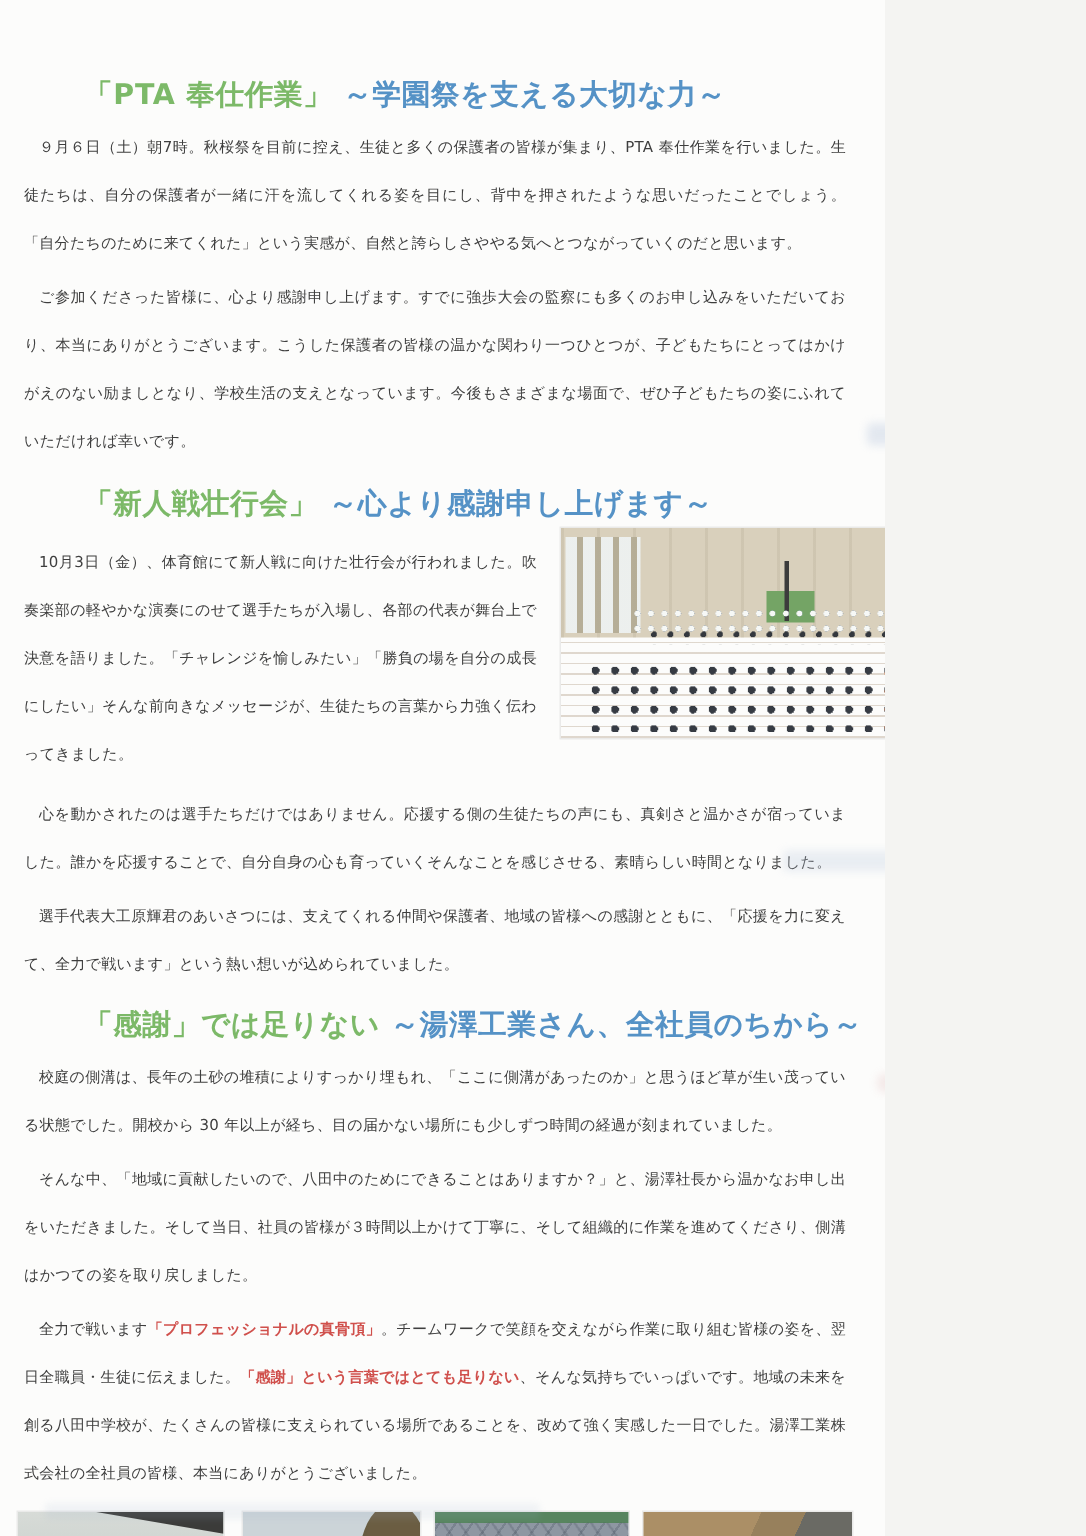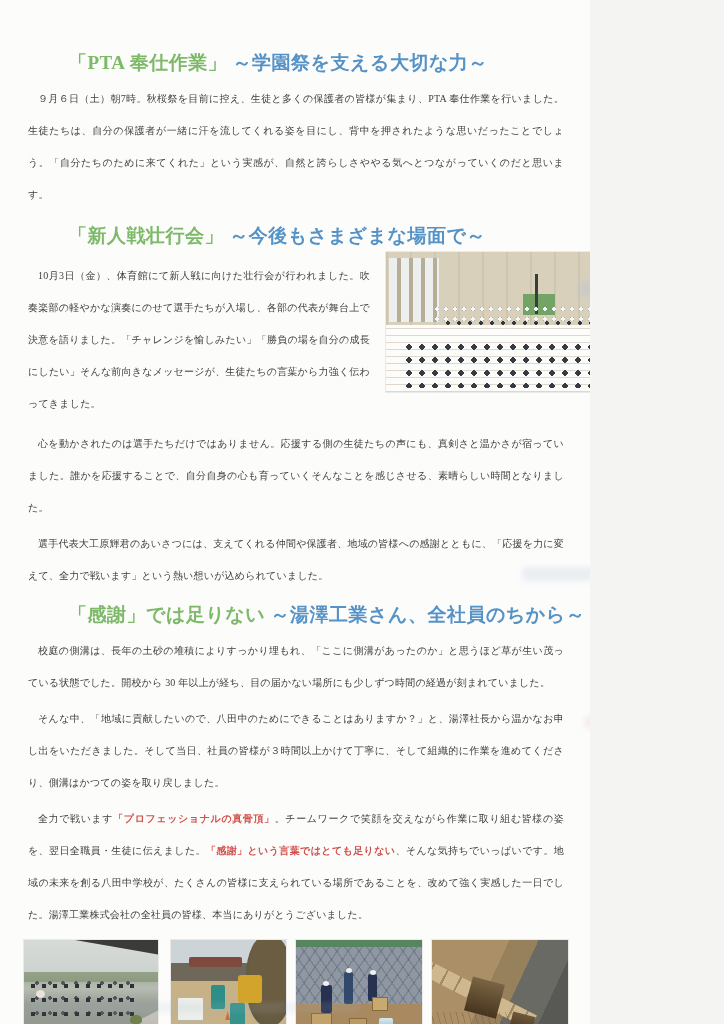--- a/index.html
+++ b/index.html
@@ -4,23 +4,22 @@
 <style>
   html,body{margin:0;padding:0;}
   body{
     width:724px;height:1024px;overflow:hidden;
     background:#f4f4f2;
     font-family:"DejaVu Sans","Liberation Sans",sans-serif;
   }
   .page{
     position:relative;width:590px;height:1024px;overflow:hidden;
     background:#fcfcfb;
-    padding:50px 22px 0 24px;box-sizing:border-box;
+    padding:50px 22px 0 12px;box-sizing:border-box;
     color:#3e3e3e;
-    font-family:Liberation Serif, serif;
   }
   
   .ttl{
     margin:0 0 7px 44px;
     font-size:19px;font-weight:bold;letter-spacing:.5px;
     line-height:26px;white-space:nowrap;
   }
   .tg{color:#7cb968;}
   .tb{color:#5592c6;}
   .sec2 .ttl{margin-top:12px;}
@@ -134,26 +133,27 @@
 <body>
 
 <div class="page">
 
   <section class="sec1">
     <h2 class="ttl">
       <span class="tg">「PTA 奉仕作業」</span>
       <span class="tb">～学園祭を支える大切な力～</span>
     </h2>
     <p class="body-p">９月６日（土）朝7時。秋桜祭を目前に控え、生徒と多くの保護者の皆様が集まり、PTA 奉仕作業を行いました。生徒たちは、自分の保護者が一緒に汗を流してくれる姿を目にし、背中を押されたような思いだったことでしょう。「自分たちのために来てくれた」という実感が、自然と誇らしさややる気へとつながっていくのだと思います。</p>
+    <p class="body-p">ご参加くださった皆様に、心より感謝申し上げます。すでに強歩大会の監察にも多くのお申し込みをいただいており、本当にありがとうございます。こうした保護者の皆様の温かな関わり一つひとつが、子どもたちにとってはかけがえのない励ましとなり、学校生活の支えとなっています。今後もさまざまな場面で、ぜひ子どもたちの姿にふれていただければ幸いです。</p>
   </section>
 
   <section class="sec2">
     <h2 class="ttl">
       <span class="tg">「新人戦壮行会」</span>
-      <span class="tb">～今後もさまざまな場面で～</span>
+      <span class="tb">～心より感謝申し上げます～</span>
     </h2>
     <div class="two-col">
       <p class="body-p lead">10月3日（金）、体育館にて新人戦に向けた壮行会が行われました。吹奏楽部の軽やかな演奏にのせて選手たちが入場し、各部の代表が舞台上で決意を語りました。「チャレンジを愉しみたい」「勝負の場を自分の成長にしたい」そんな前向きなメッセージが、生徒たちの言葉から力強く伝わってきました。</p>
       <div class="photo gym">
         <div class="g-wall"></div>
         <div class="g-floor"></div>
         <div class="g-win-l"></div>
         <div class="g-win-r"></div>
         <div class="g-board"></div>
         <div class="g-pole"></div>

